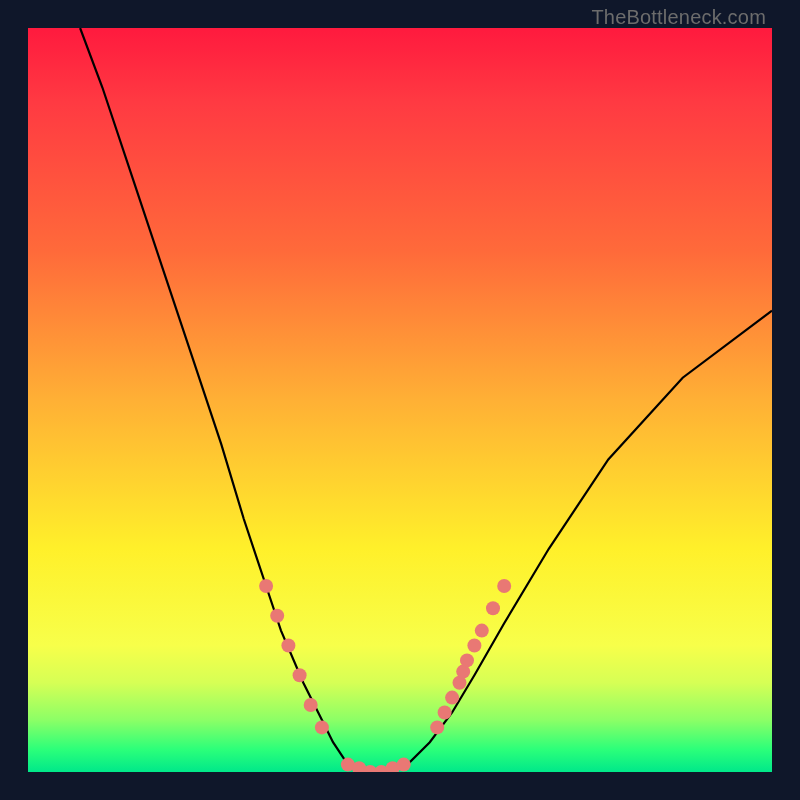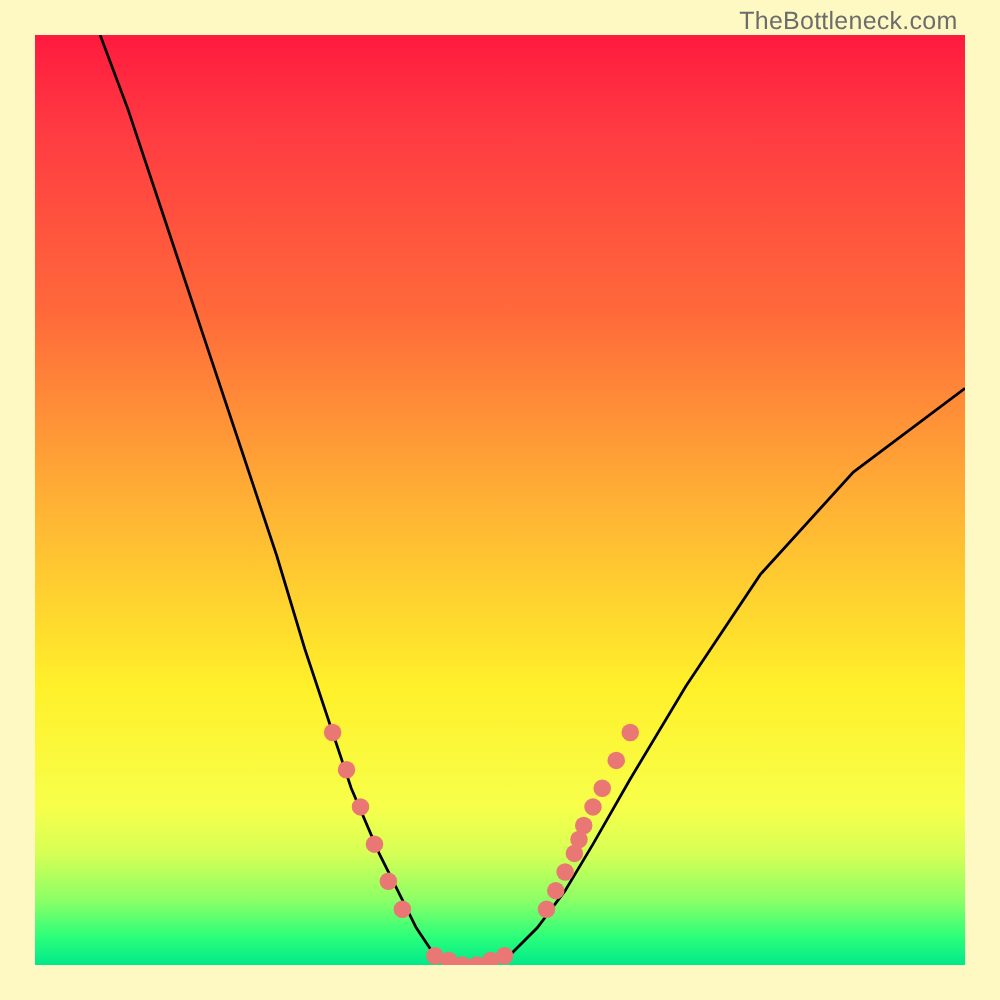--- a/index.html
+++ b/index.html
@@ -8,21 +8,21 @@
     width: 800px;
     height: 800px;
     background: #000;
     overflow: hidden;
     font-family: Arial, Helvetica, sans-serif;
   }
   .frame {
     position: relative;
     width: 800px;
     height: 800px;
-    background: #fef9c3;
+    background: #0f172a;
   }
   .plot {
     position: absolute;
     left: 28px;
     top: 28px;
     width: 744px;
     height: 744px;
     
     background: linear-gradient(
       to bottom,

